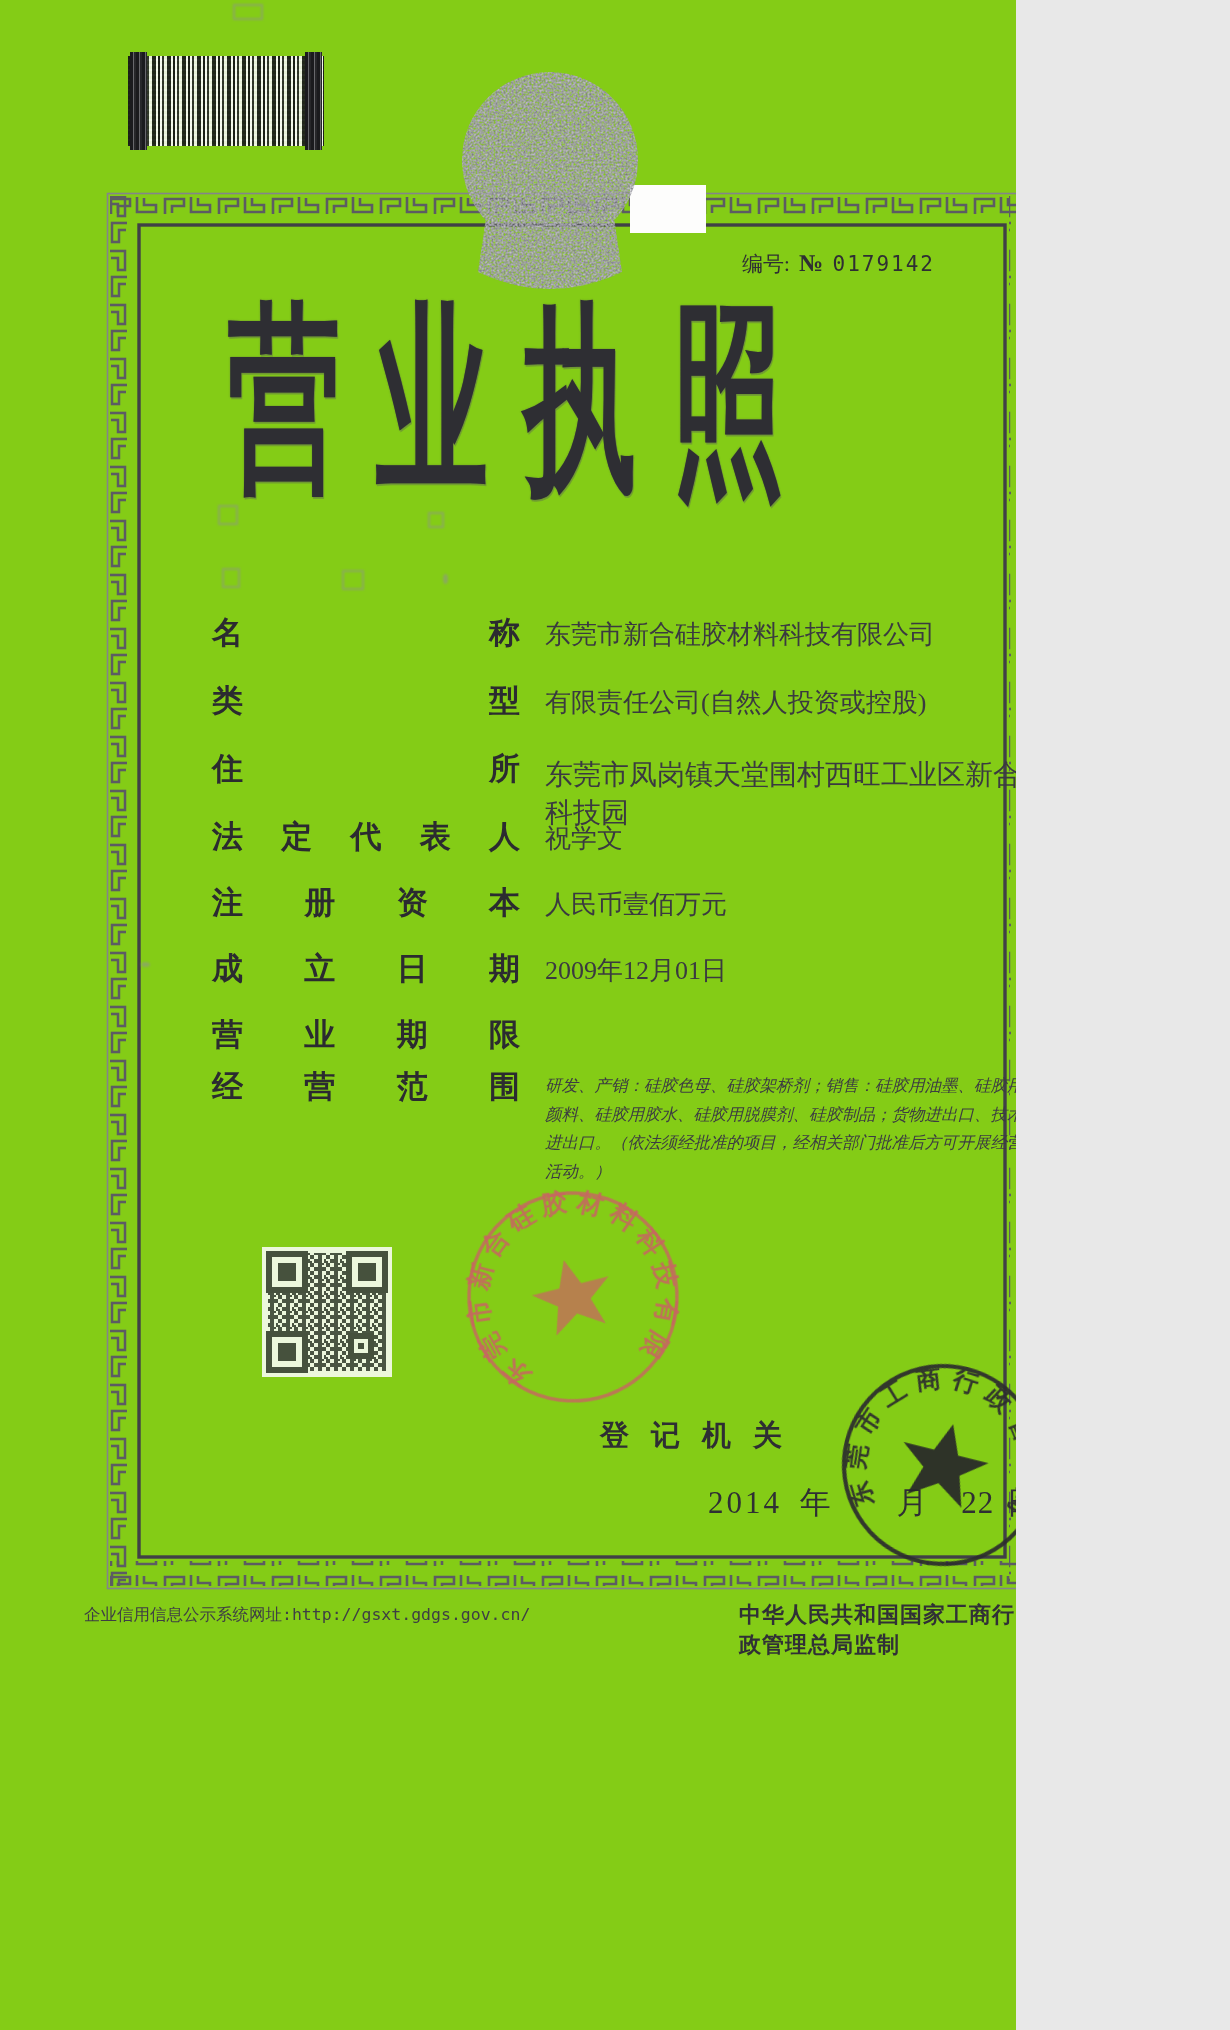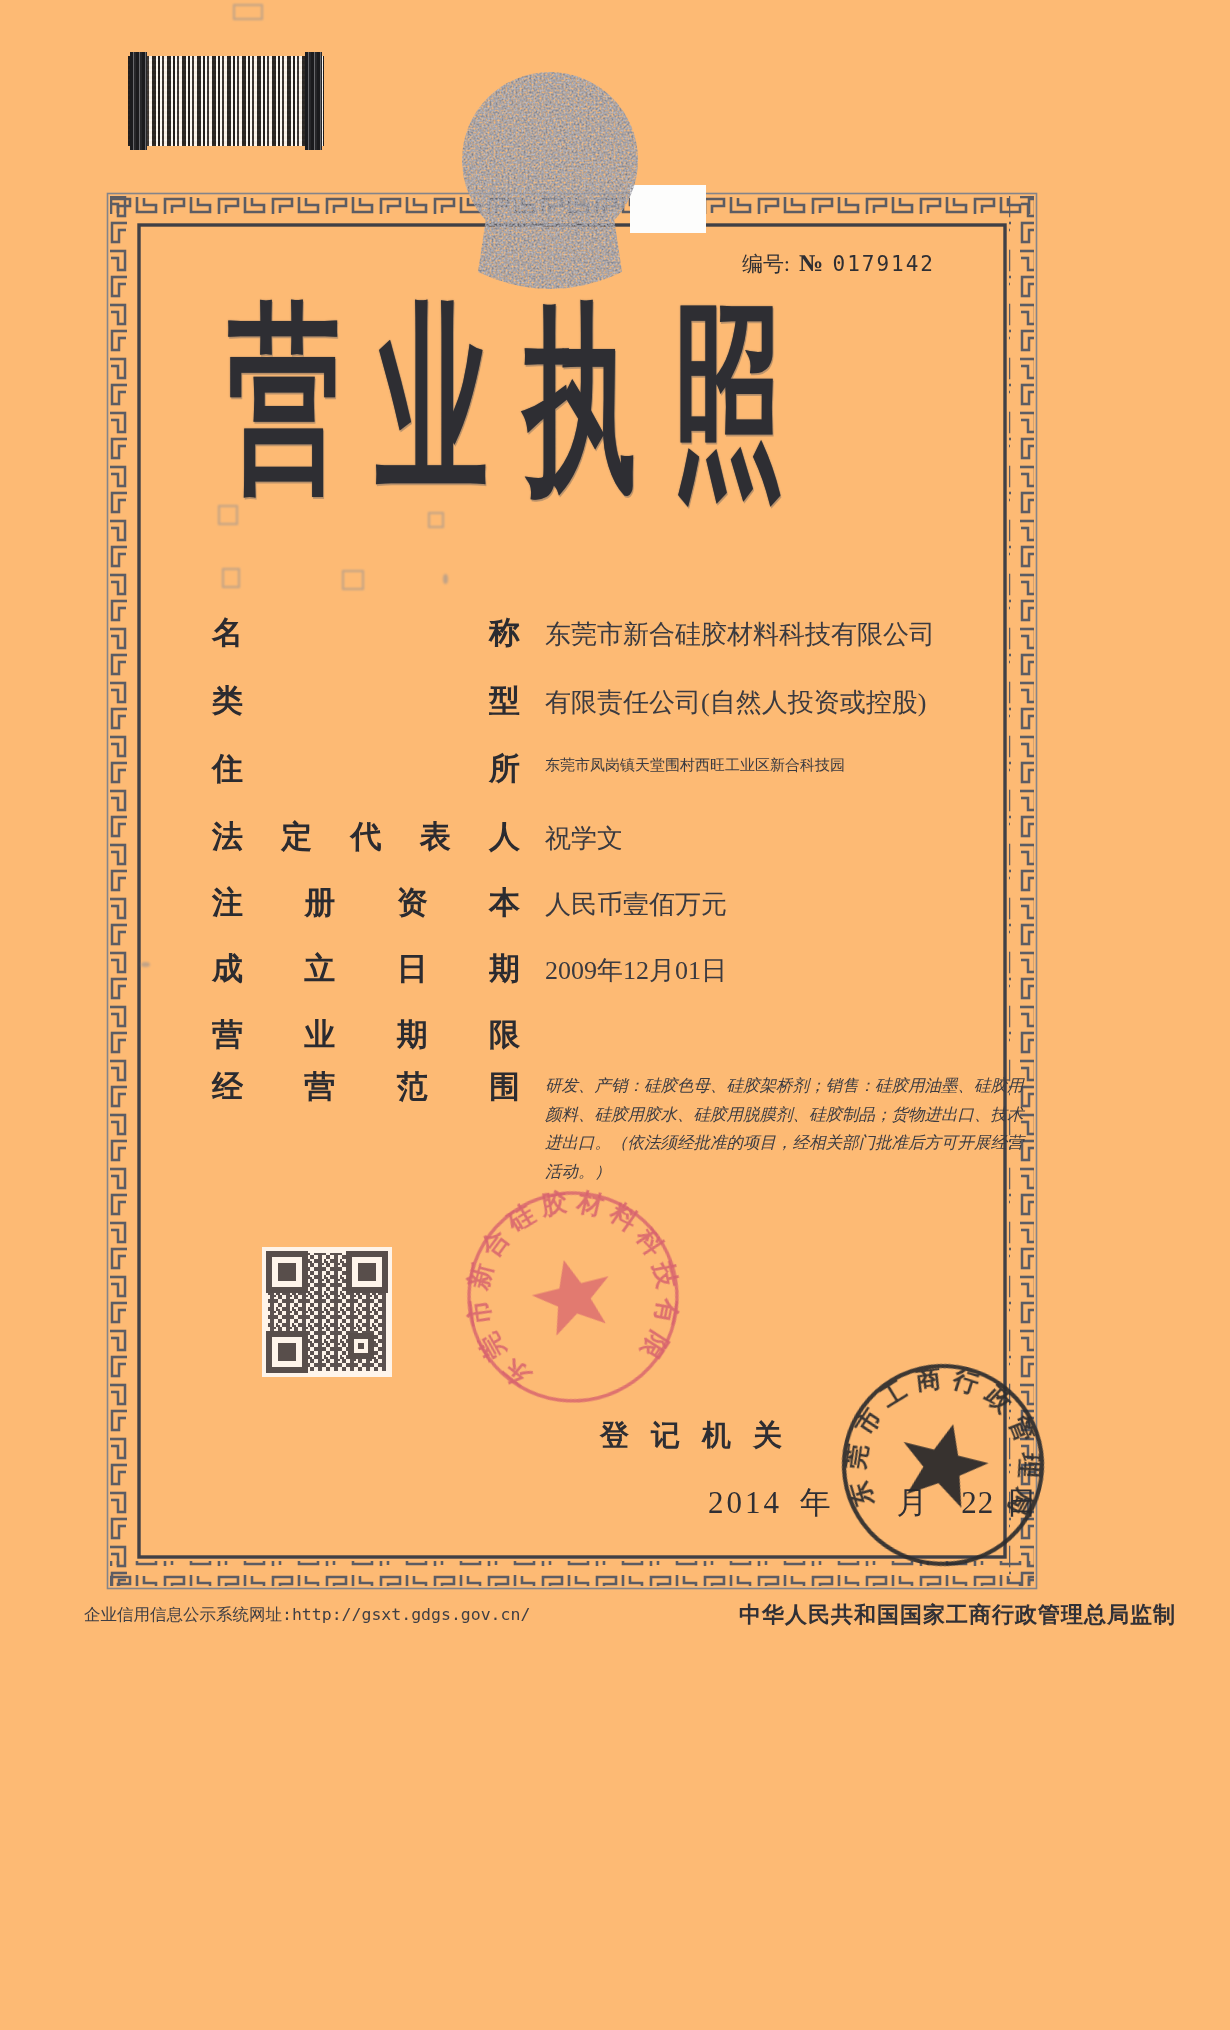--- a/index.html
+++ b/index.html
@@ -1,16 +1,16 @@
 <!DOCTYPE html>
 <html><head>
 <meta charset="utf-8">
 <style>
   html,body{margin:0;padding:0;background:#e8e8e8;}
-  #page{position:relative;width:1230px;height:2030px;background:#fdba74;overflow:hidden;
+  #page{position:relative;width:1016px;height:2030px;background:#84cc16;overflow:hidden;
         font-family:"Liberation Serif",serif;color:#35353a;}
   .abs{position:absolute;}
 
   
   .barcode{left:128px;top:56px;width:196px;height:90px;
     background:
       repeating-linear-gradient(90deg, rgba(22,22,24,.92) 0 2px, rgba(250,250,248,.92) 2px 4px,
         rgba(40,40,44,.88) 4px 6px, rgba(246,246,244,.85) 6px 9px,
         rgba(28,28,30,.9) 9px 13px, rgba(249,249,247,.9) 13px 15px),
       repeating-linear-gradient(0deg, rgba(255,255,255,.4) 0 2px, rgba(20,20,20,.14) 2px 5px);
@@ -32,21 +32,21 @@
 
   
   .regline{left:602px;top:527px;white-space:nowrap;}
   .regline .rlabel{font-size:28px;font-weight:600;letter-spacing:12px;color:#2e2e33;}
   .regline .rnum{font-size:27px;letter-spacing:1px;color:#2d2d32;margin-left:14px;}
 
   
   .f-label{left:212px;width:308px;font-size:31px;font-weight:600;color:#2b2b30;
     text-align:justify;text-align-last:justify;white-space:normal;letter-spacing:0;}
   .f-value{left:545px;width:482px;font-size:26px;color:#3a3a40;}
-  .v-small{font-size:15px;}
+  .v-small{font-size:28px;}
   .v-scope{font-size:16.5px;line-height:1.74;color:#3c3c42;font-style:italic;}
 
   
   .qr{left:262px;top:1247px;opacity:.85;filter:blur(.3px);}
 
   
   .seal-company{left:448px;top:1172px;transform:rotate(-14deg);opacity:.88;filter:blur(.35px);}
   .seal-registry{left:828px;top:1350px;transform:rotate(14deg);opacity:.92;filter:blur(.3px);}
 
   

